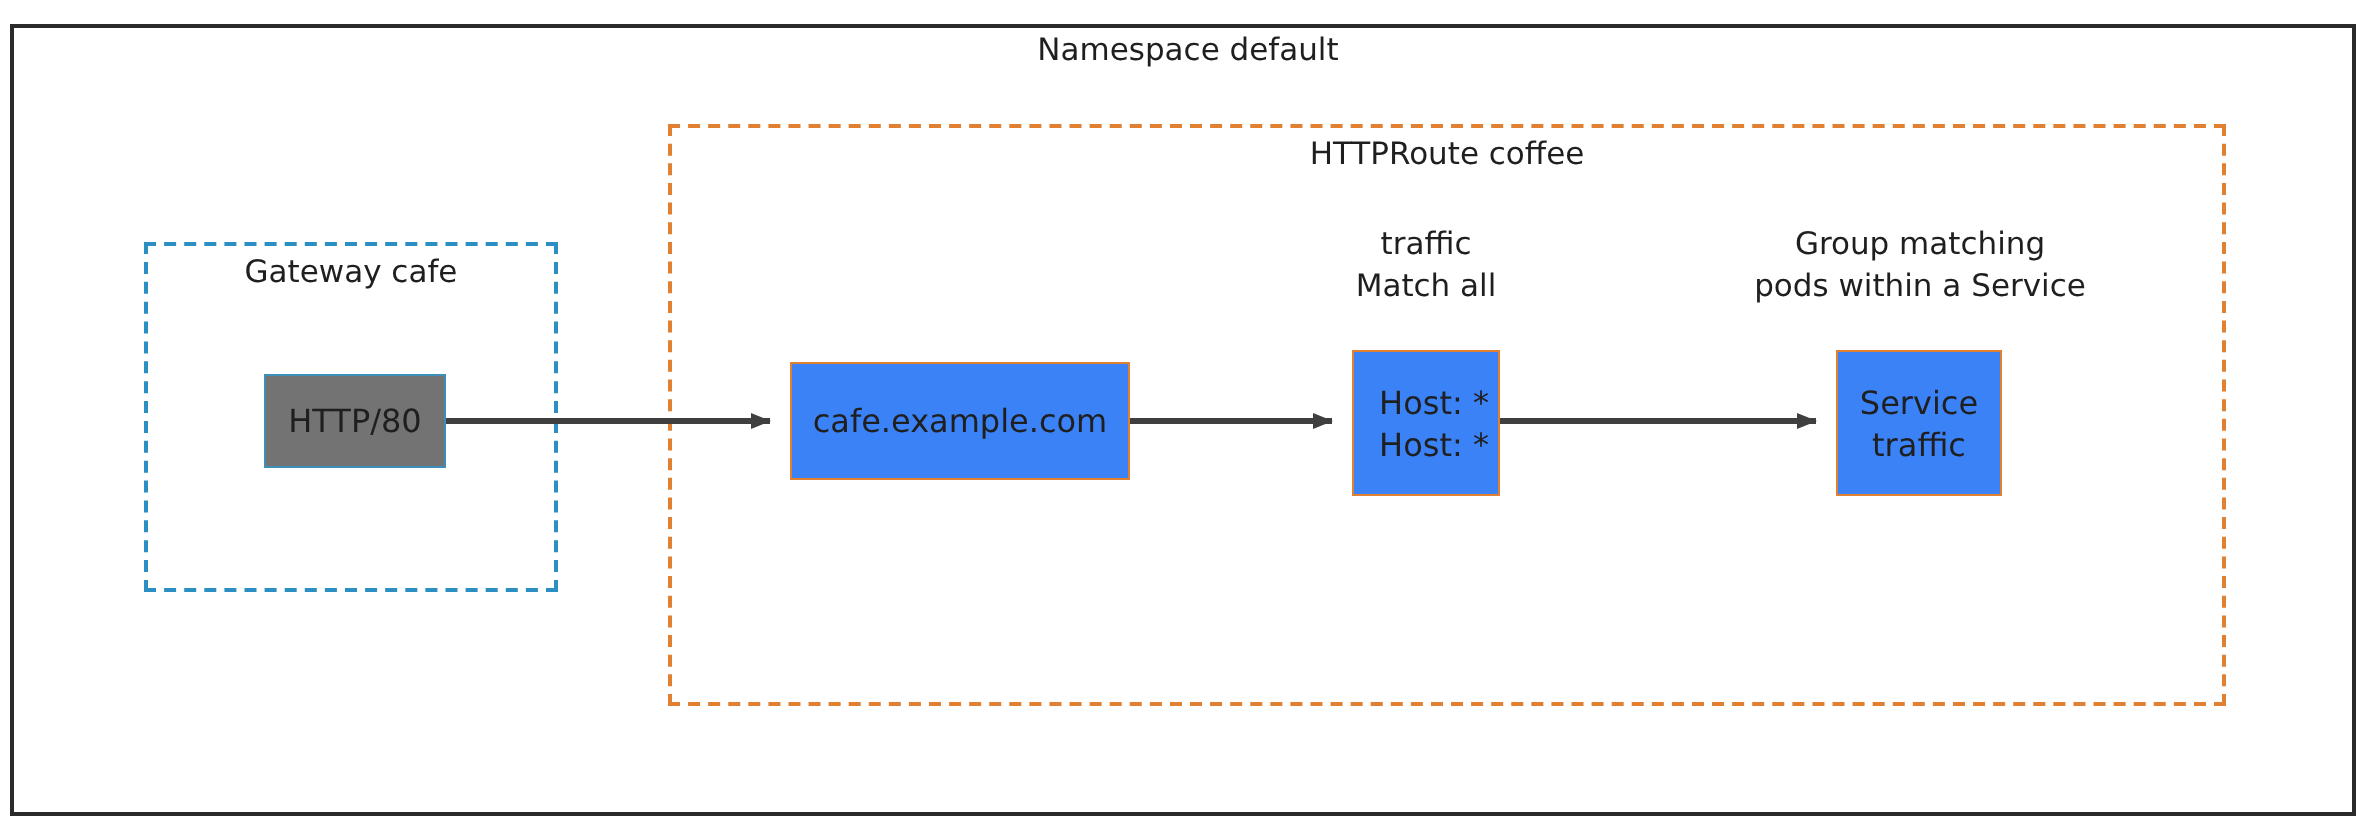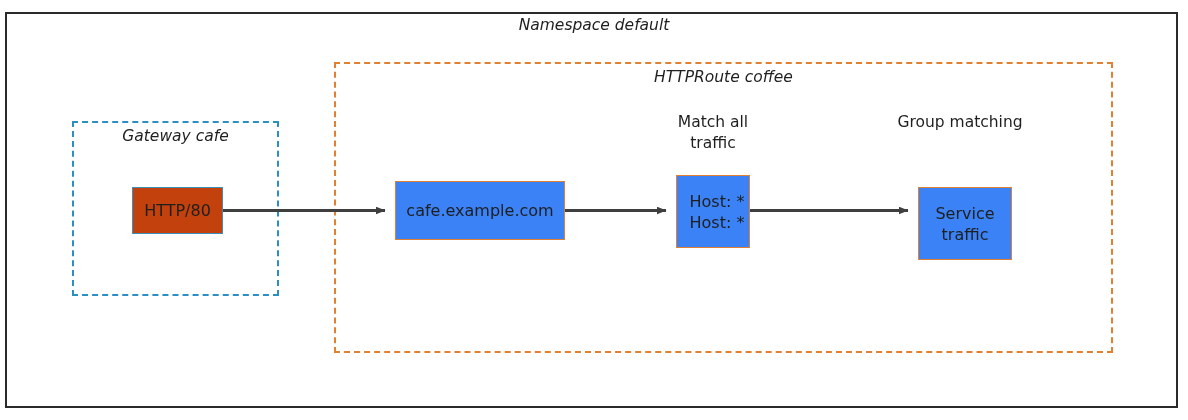--- a/index.html
+++ b/index.html
@@ -48,52 +48,51 @@
   }
 
   
   .container-title {
     position: absolute;
     text-align: center;
     color: #1f1f1f;
     font-size: 15.5px;
     line-height: 19px;
     white-space: nowrap;
-    font-style: italic;
   }
   .ns-title  { left: 0;   top: 16px; width: 1188px; }
   .hr-title  { left: 334px; top: 68px; width: 779px; }
   .gw-title  { left: 72px;  top: 127px; width: 207px; }
 
   
   .node {
     position: absolute;
     box-sizing: border-box;
     display: flex;
     align-items: center;
     justify-content: center;
     color: #1f1f1f;
     font-size: 16px;
     line-height: 21px;
     text-align: center;
   }
   .node-blue {
-    background: #c2410c;
+    background: #737373;
     border: 1.5px solid #3b8fb8;
     align-items: center;
   }
   .node-orange {
     background: #3b82f6;
     border: 1.5px solid #e08030;
   }
   .node-http80  { left: 132px; top: 187px; width: 91px;  height: 47px; }
   .node-host    { left: 395px; top: 181px; width: 170px; height: 59px; }
   .node-match   { left: 676px; top: 175px; width: 74px;  height: 73px;
                   justify-content: center; padding-left: 8px; text-align: left; }
-  .node-service { left: 918px; top: 175px; width: 94px;  height: 73px; margin-top: 12px; }
+  .node-service { left: 918px; top: 175px; width: 83px;  height: 73px; }
 
   .node-match .lines { white-space: nowrap; }
 
   
   .caption {
     position: absolute;
     text-align: center;
     color: #1f1f1f;
     font-size: 15.5px;
     line-height: 21px;
@@ -137,33 +136,34 @@
 
   <div class="node node-blue node-http80">
     <span>HTTP/80</span>
   </div>
 
   <div class="node node-orange node-host">
     <span>cafe.example.com</span>
   </div>
 
   <div class="caption caption-match">
+    <div>traffic</div>
     <div>Match all</div>
-    <div>traffic</div>
   </div>
 
   <div class="node node-orange node-match">
     <div class="lines">
       <div>Host: *</div>
       <div>Host: *</div>
     </div>
   </div>
 
   <div class="caption caption-service">
     <div>Group matching</div>
+    <div>pods within a Service</div>
   </div>
 
   <div class="node node-orange node-service">
     <div>
       <div>Service</div>
       <div>traffic</div>
     </div>
   </div>
 
 </div>

